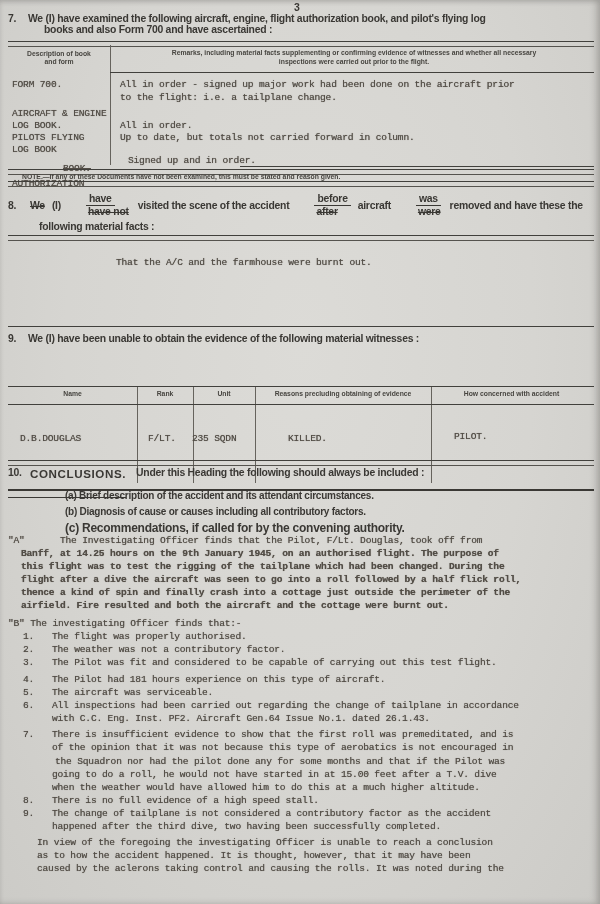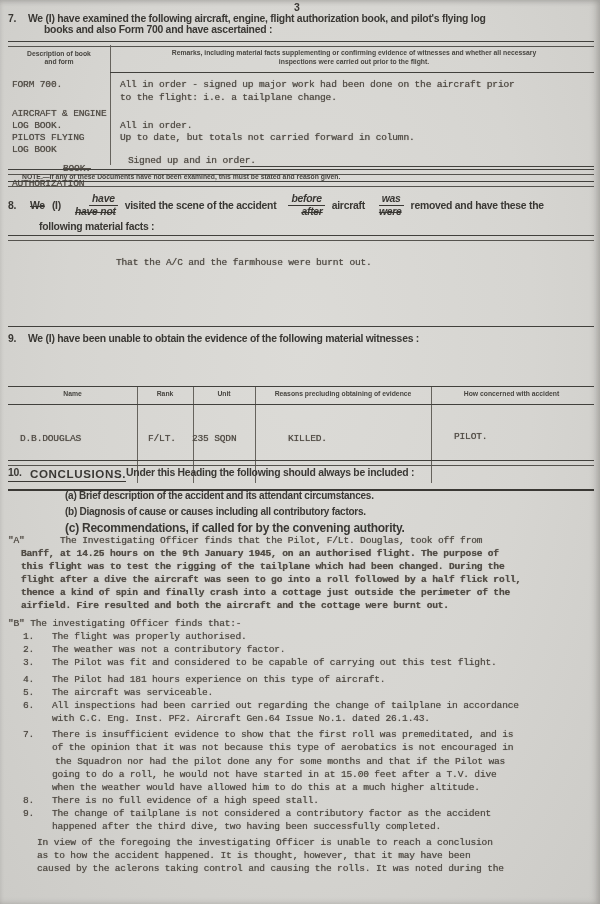--- a/index.html
+++ b/index.html
@@ -19,21 +19,21 @@
     font-family:"Liberation Mono","DejaVu Sans Mono",monospace;
     font-size:9.6px; color:#524d46; letter-spacing:-0.2px;
     text-shadow:0 0 .7px rgba(75,70,62,.8);
     white-space:nowrap;
   }
   .abs { position:absolute; }
   .rule { position:absolute; height:1.2px; background:#41403c; }
   .dbl  { position:absolute; height:4px; border-top:1.4px solid #41403c; border-bottom:1px solid #55534e; }
   .vline { position:absolute; width:1px; background:#66635d; }
   .strike { text-decoration:line-through; text-decoration-thickness:1.2px; }
-  .frac { display:inline-flex; flex-direction:column; align-items:flex-end; line-height:11.5px; margin:0 5px;font-style:italic; }
+  .frac { display:inline-flex; flex-direction:column; align-items:flex-start; line-height:11.5px; margin:0 18px; }
   .frac .top { border-bottom:1.1px solid #3a3834; padding:0 3px; }
   .frac .bot { text-decoration:line-through; text-decoration-thickness:1.2px; padding:0 2px; }
   .s8row { display:flex; align-items:center; }
   .s8row > span { margin-right:7px; }
   
   .typed-main { position:absolute; top:534px; left:8px; width:586px; line-height:13.1px; }
   .paraA .first { display:flex; }
   .paraA .first .plabel { display:inline-block; width:52px; }
   .paraA .body { padding-left:13px;font-weight:bold; }
   .paraB { margin-top:4px; }
@@ -147,25 +147,25 @@
       <div class="abs" style="top:46px; left:140px;">F/LT.</div>
       <div class="abs" style="top:46px; left:184px;">235 SQDN</div>
       <div class="abs" style="top:46px; left:280px;">KILLED.</div>
       <div class="abs" style="top:44px; left:446px;">PILOT.</div>
     </div>
   </div>
 
   <div class="abs" style="top:460px; left:8px; width:586px;">
     <div class="dbl" style="top:0; left:0; right:0;"></div>
     <div class="printed" style="position:absolute; top:7px; left:0; display:flex; align-items:baseline;">
-      <span style="border-bottom:1.4px solid #3a3834; padding-bottom:1px; display:inline-flex;">
+      <span style="border-bottom:1.4px solid #3a3834; padding-bottom:17px; display:inline-flex;">
         <span style="width:22px;">10.</span>
         <span style="font-size:11.6px; letter-spacing:.6px;">CONCLUSIONS.</span>
       </span>
-      <span style="">Under this Heading the following should always be included :</span>
+      <span style="margin-left:10px;">Under this Heading the following should always be included :</span>
     </div>
     <div class="printed" style="position:absolute; top:30px; left:57px; font-weight:bold; font-size:10px;">(a)  Brief description of the accident and its attendant circumstances.</div>
     <div class="printed" style="position:absolute; top:46px; left:57px; font-weight:bold; font-size:10px;">(b)  Diagnosis of cause or causes including all contributory factors.</div>
     <div class="printed" style="position:absolute; top:61px; left:57px; font-weight:bold; font-size:12px;">(c)  Recommendations, if called for by the convening authority.</div>
   </div>
 
   <div class="typed-main typed">
     <div class="paraA">
       <div class="first">
         <span class="plabel">"A"</span>

